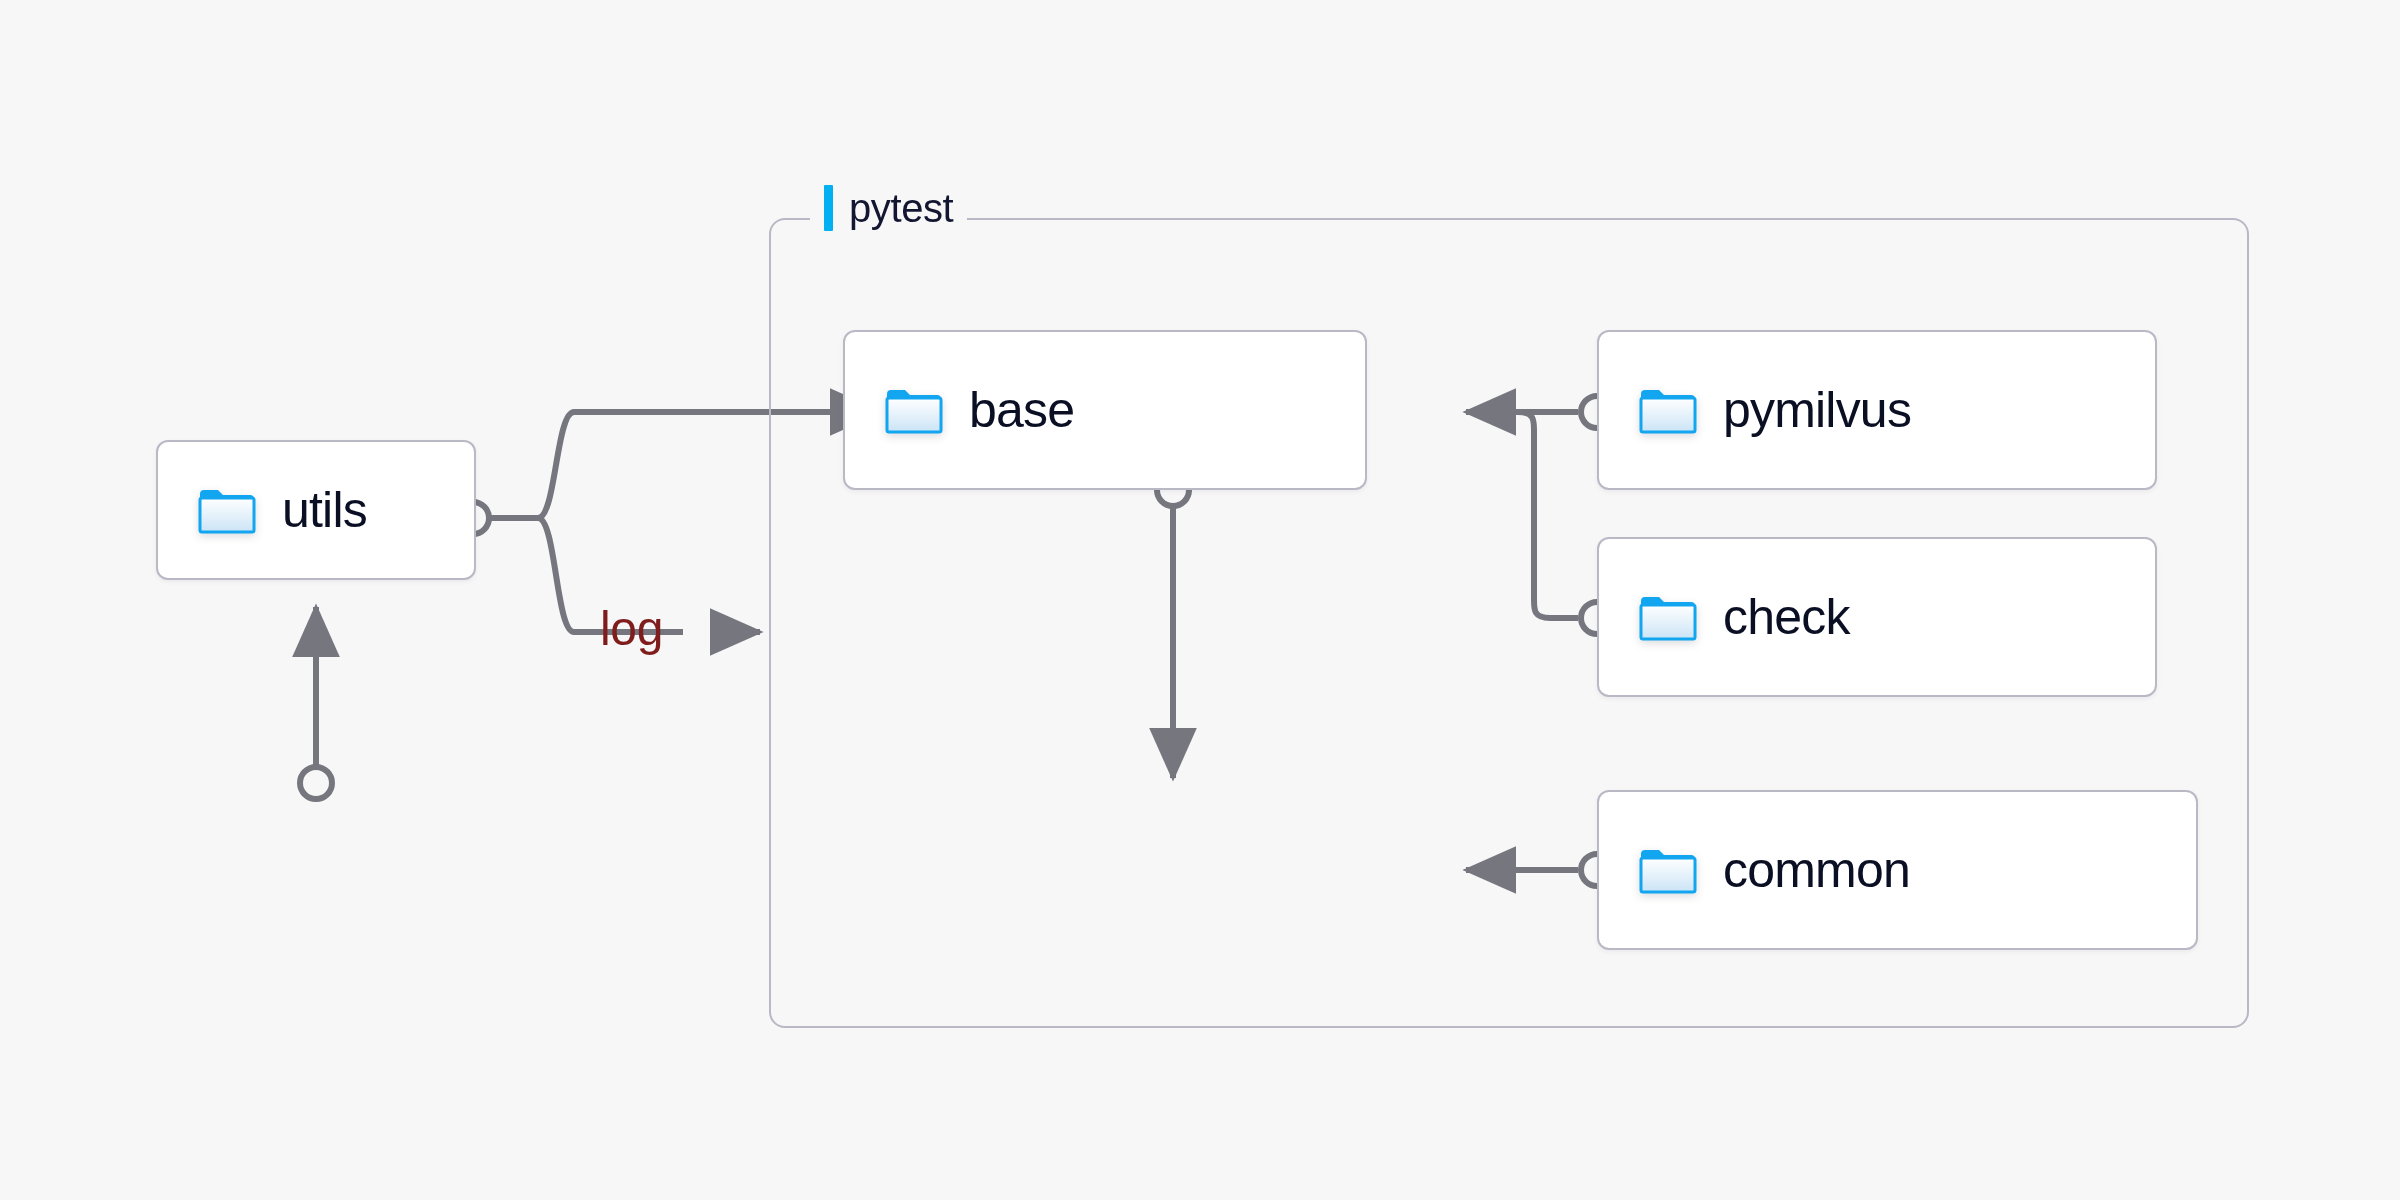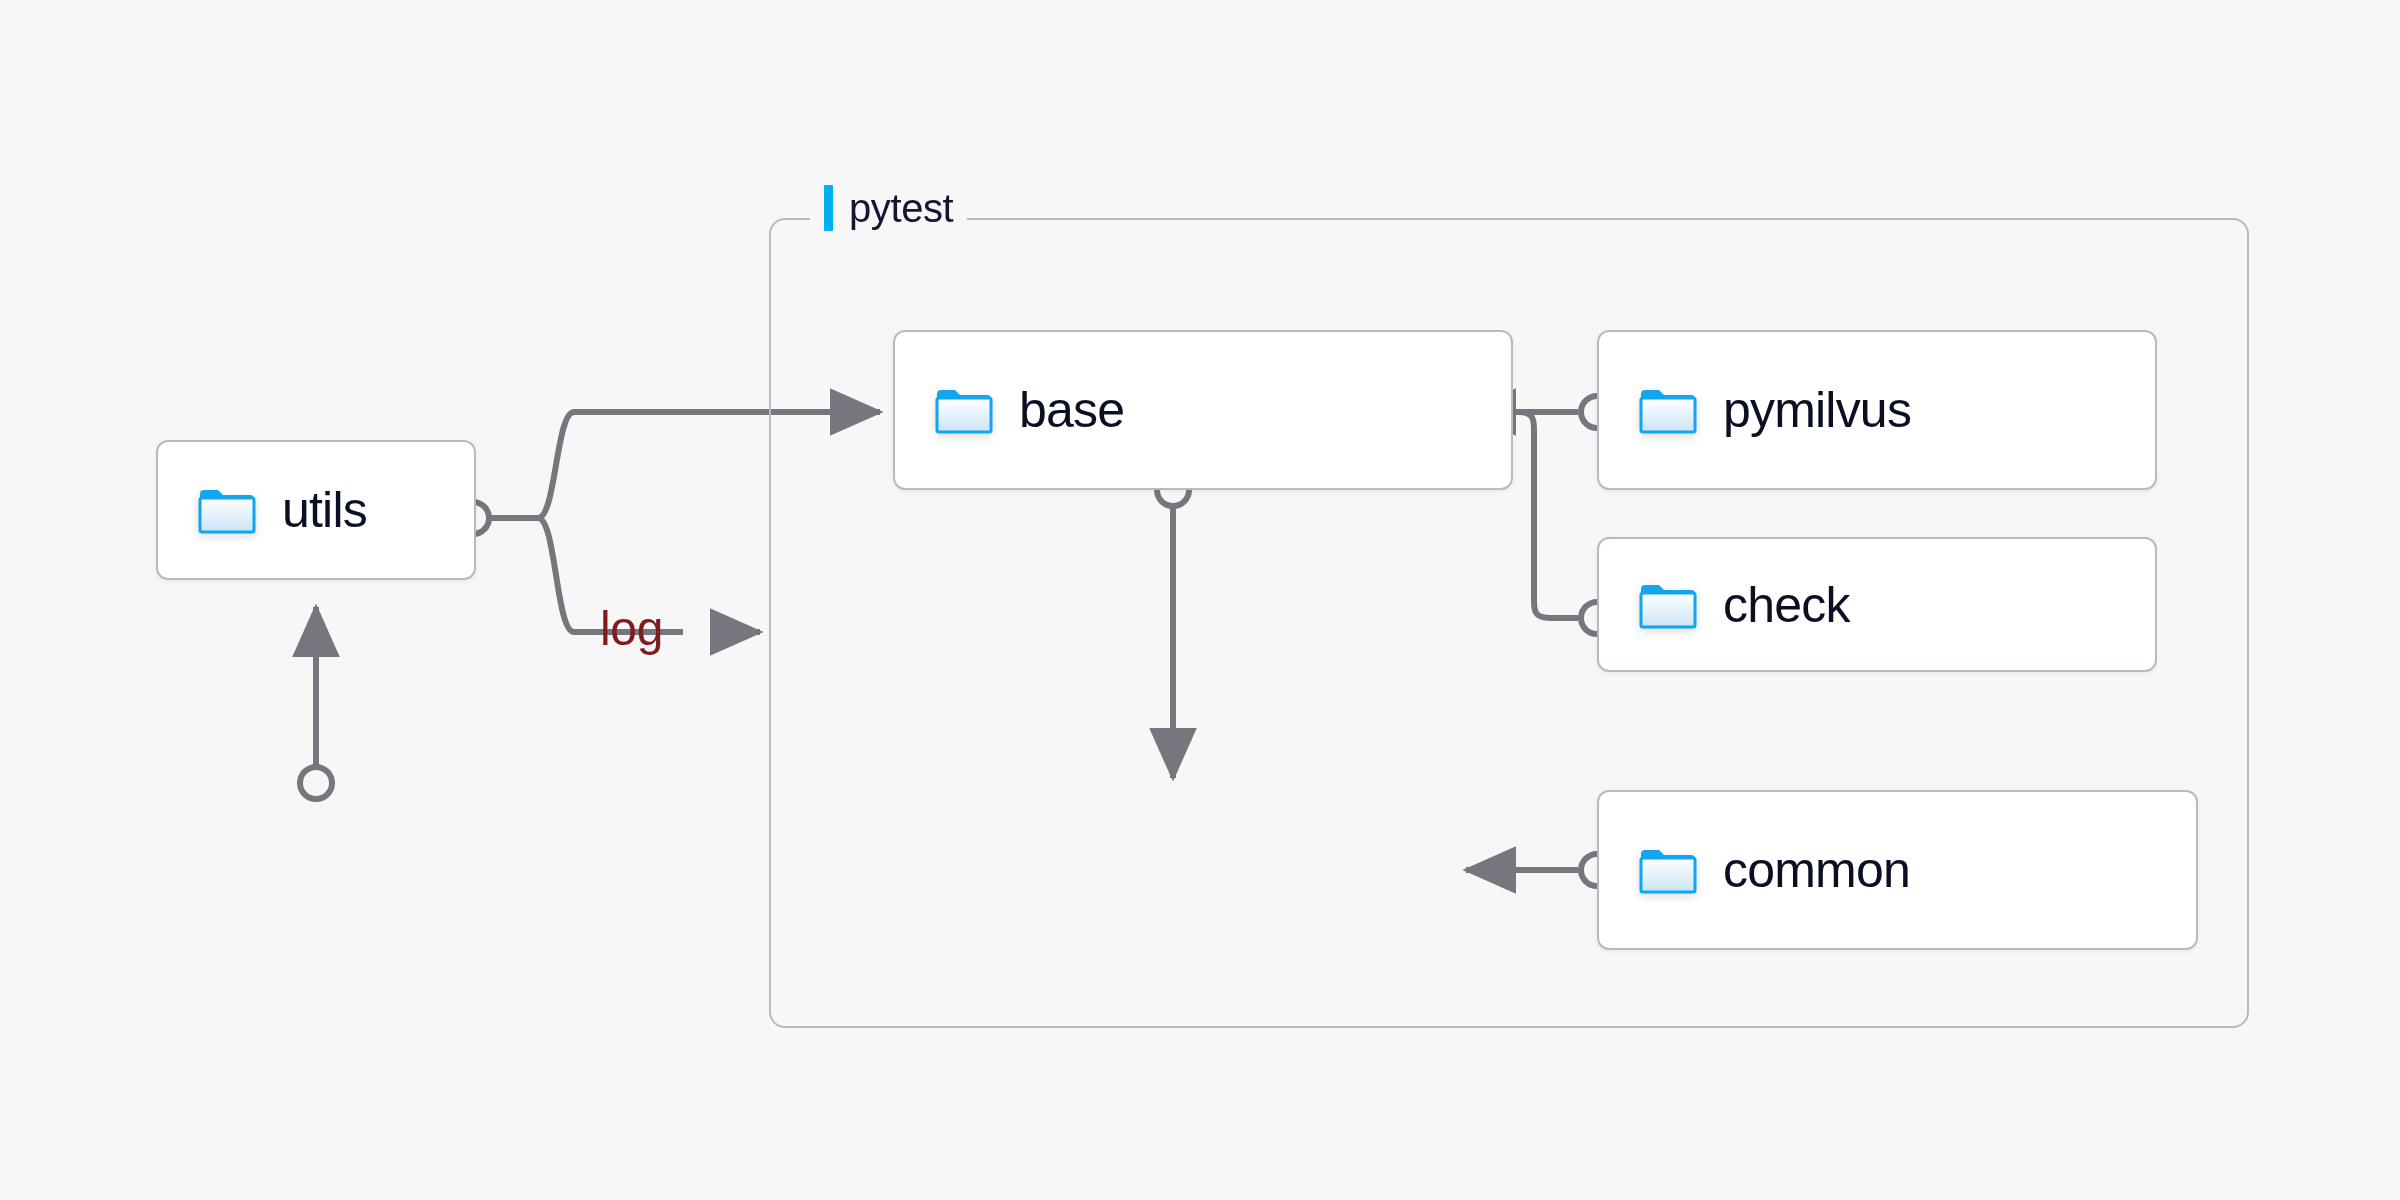--- a/index.html
+++ b/index.html
@@ -159,21 +159,21 @@
         <svg viewBox="0 0 58 48" width="58" height="48" xmlns="http://www.w3.org/2000/svg">
           <path d="M2 8 a4 4 0 0 1 4-4 h14 l5 5 h27 a4 4 0 0 1 4 4 v4 H2 z" fill="#12a5f0"></path>
           <rect x="2" y="12" width="54" height="34" rx="2" fill="url(#folderGrad)" stroke="#12a5f0" stroke-width="3"></rect>
         </svg>
       </span>
       <span class="node-label">utils</span>
     </div>
   </div>
 
 
-  <div class="node" style="left:893px; top:330px; width:620px; height:160px;">
+  <div class="node" style="left:843px; top:330px; width:524px; height:160px;">
     <div class="node-inner">
       <span class="folder-icon">
         <svg viewBox="0 0 58 48" width="58" height="48" xmlns="http://www.w3.org/2000/svg">
           <path d="M2 8 a4 4 0 0 1 4-4 h14 l5 5 h27 a4 4 0 0 1 4 4 v4 H2 z" fill="#12a5f0"></path>
           <rect x="2" y="12" width="54" height="34" rx="2" fill="url(#folderGrad)" stroke="#12a5f0" stroke-width="3"></rect>
         </svg>
       </span>
       <span class="node-label">base</span>
     </div>
   </div>
@@ -184,21 +184,21 @@
       <span class="folder-icon">
         <svg viewBox="0 0 58 48" width="58" height="48" xmlns="http://www.w3.org/2000/svg">
           <path d="M2 8 a4 4 0 0 1 4-4 h14 l5 5 h27 a4 4 0 0 1 4 4 v4 H2 z" fill="#12a5f0"></path>
           <rect x="2" y="12" width="54" height="34" rx="2" fill="url(#folderGrad)" stroke="#12a5f0" stroke-width="3"></rect>
         </svg>
       </span>
       <span class="node-label">pymilvus</span>
     </div>
   </div>
 
-  <div class="node" style="left:1597px; top:537px; width:560px; height:135px;">
+  <div class="node" style="left:1597px; top:537px; width:560px; height:160px;">
     <div class="node-inner">
       <span class="folder-icon">
         <svg viewBox="0 0 58 48" width="58" height="48" xmlns="http://www.w3.org/2000/svg">
           <path d="M2 8 a4 4 0 0 1 4-4 h14 l5 5 h27 a4 4 0 0 1 4 4 v4 H2 z" fill="#12a5f0"></path>
           <rect x="2" y="12" width="54" height="34" rx="2" fill="url(#folderGrad)" stroke="#12a5f0" stroke-width="3"></rect>
         </svg>
       </span>
       <span class="node-label">check</span>
     </div>
   </div>

